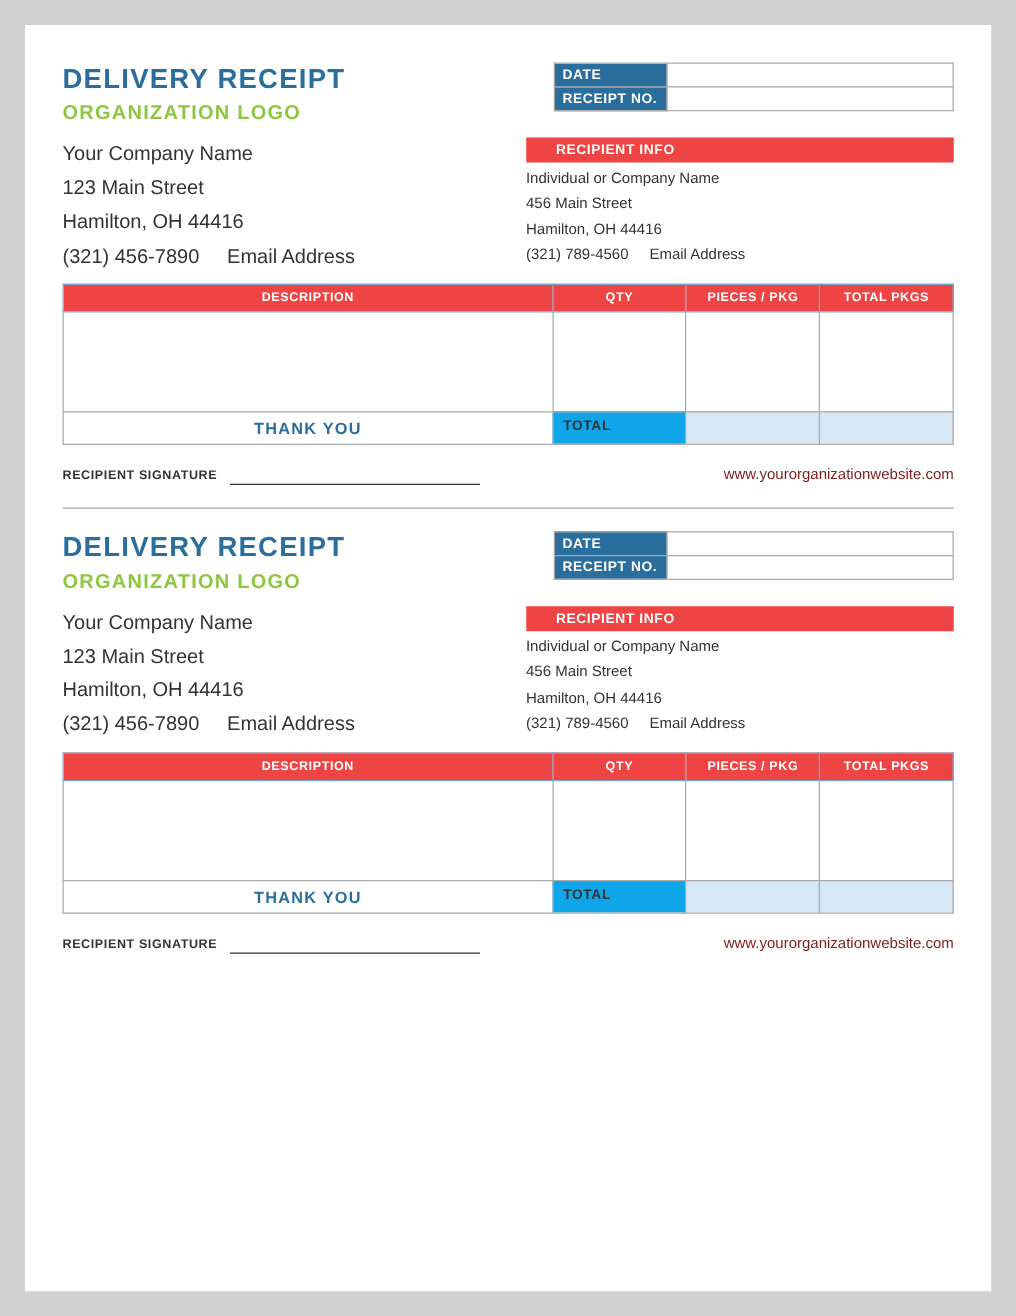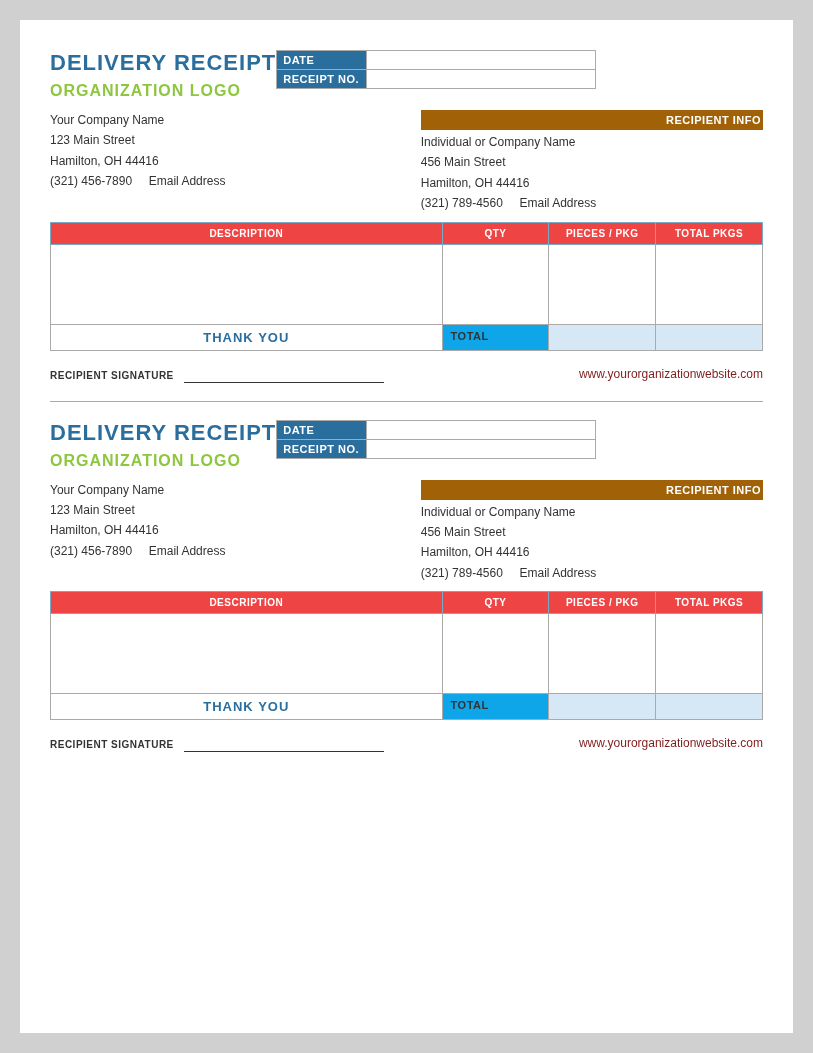--- a/index.html
+++ b/index.html
@@ -25,20 +25,21 @@
       margin-bottom: 10px;
     }
     .receipt-divider {
       border: none;
       border-top: 1px solid #aaa;
       margin: 18px 0 18px 0;
     }
     
     .top-row {
       display: flex;
+      justify-content: space-between;
       align-items: flex-start;
       margin-bottom: 10px;
     }
     .title-section {}
     .delivery-receipt-title {
       font-size: 22px;
       font-weight: bold;
       color: #2a6e9e;
       letter-spacing: 1px;
     }
@@ -76,34 +77,34 @@
     }
     
     .info-row {
       display: flex;
       justify-content: space-between;
       margin-bottom: 8px;
       margin-top: 8px;
     }
     .sender-info {
       width: 48%;
-      font-size: 12px;
+      font-size: 16px;
       color: #333;
       line-height: 1.7;
     }
     .recipient-section {
       width: 48%;
     }
     .recipient-info-header {
-      background: #a16207;
+      background: #ef4444;
       color: #fff;
       font-weight: bold;
       font-size: 11px;
-      text-align: right;
-      padding: 4px 2px;
+      text-align: left;
+      padding: 4px 24px;
       letter-spacing: 0.5px;
       margin-bottom: 0;
     }
     .recipient-info-body {
       font-size: 12px;
       color: #333;
       line-height: 1.7;
       padding-top: 2px;
     }
     

